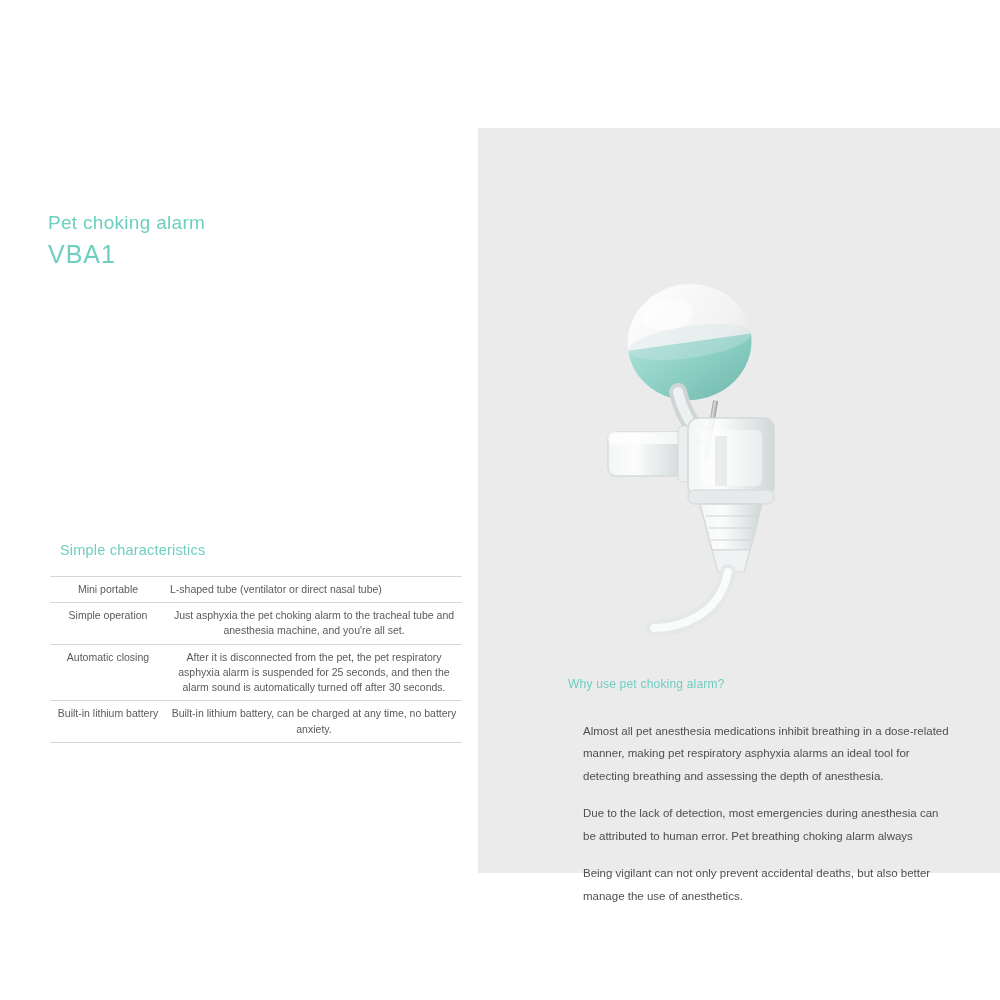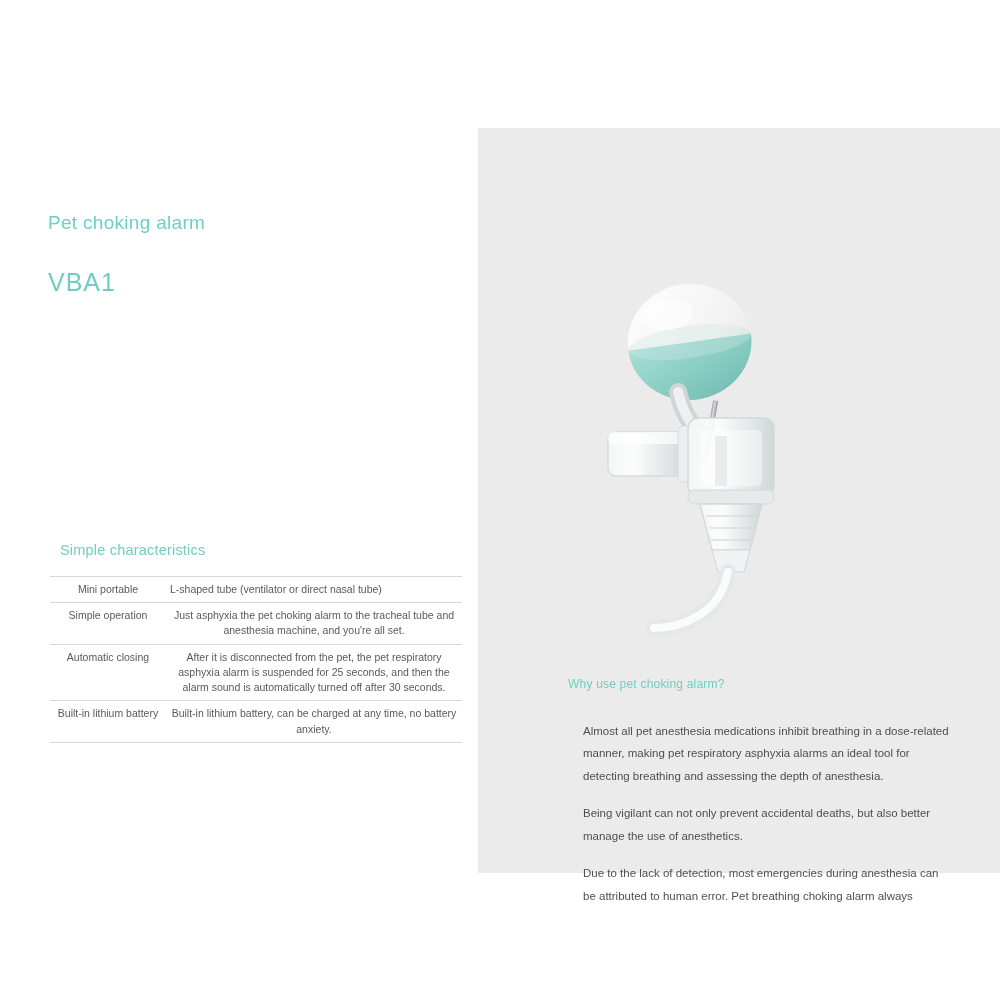--- a/index.html
+++ b/index.html
@@ -35,21 +35,20 @@
     color: #6ecfc0;
     letter-spacing: 0.3px;
   }
   .product-model {
     position: absolute;
     left: 48px;
     top: 240px;
     font-size: 25px;
     color: #6ecfc0;
     letter-spacing: 1px;
-    margin-top: 28px;
   }
 
   .characteristics-heading {
     position: absolute;
     left: 60px;
     top: 542px;
     font-size: 14.5px;
     color: #6ecfc0;
     letter-spacing: 0.2px;
   }
@@ -206,15 +205,15 @@
     </g>
 
     <path d="M168 322 q-6 30 -30 44 q-20 12 -44 12" stroke="#e4e8e8" stroke-width="16" fill="none" stroke-linecap="round"></path>
     <path d="M168 322 q-6 30 -30 44 q-20 12 -44 12" stroke="#fafbfb" stroke-width="8" fill="none" stroke-linecap="round"></path>
   </svg>
 </div>
 
 <div class="why-heading">Why use  pet choking alarm?</div>
 <div class="why-body">
   <p>Almost all pet anesthesia medications inhibit breathing in a dose-related manner, making pet respiratory asphyxia alarms an ideal tool for detecting breathing and assessing the depth of anesthesia.</p>
+  <p> Due to the lack of detection, most emergencies during anesthesia can be attributed to human error. Pet breathing choking alarm always</p>
   <p>Being vigilant can not only prevent accidental deaths, but also better manage the use of anesthetics.</p>
-  <p> Due to the lack of detection, most emergencies during anesthesia can be attributed to human error. Pet breathing choking alarm always</p>
 </div>
 
 </body></html>

